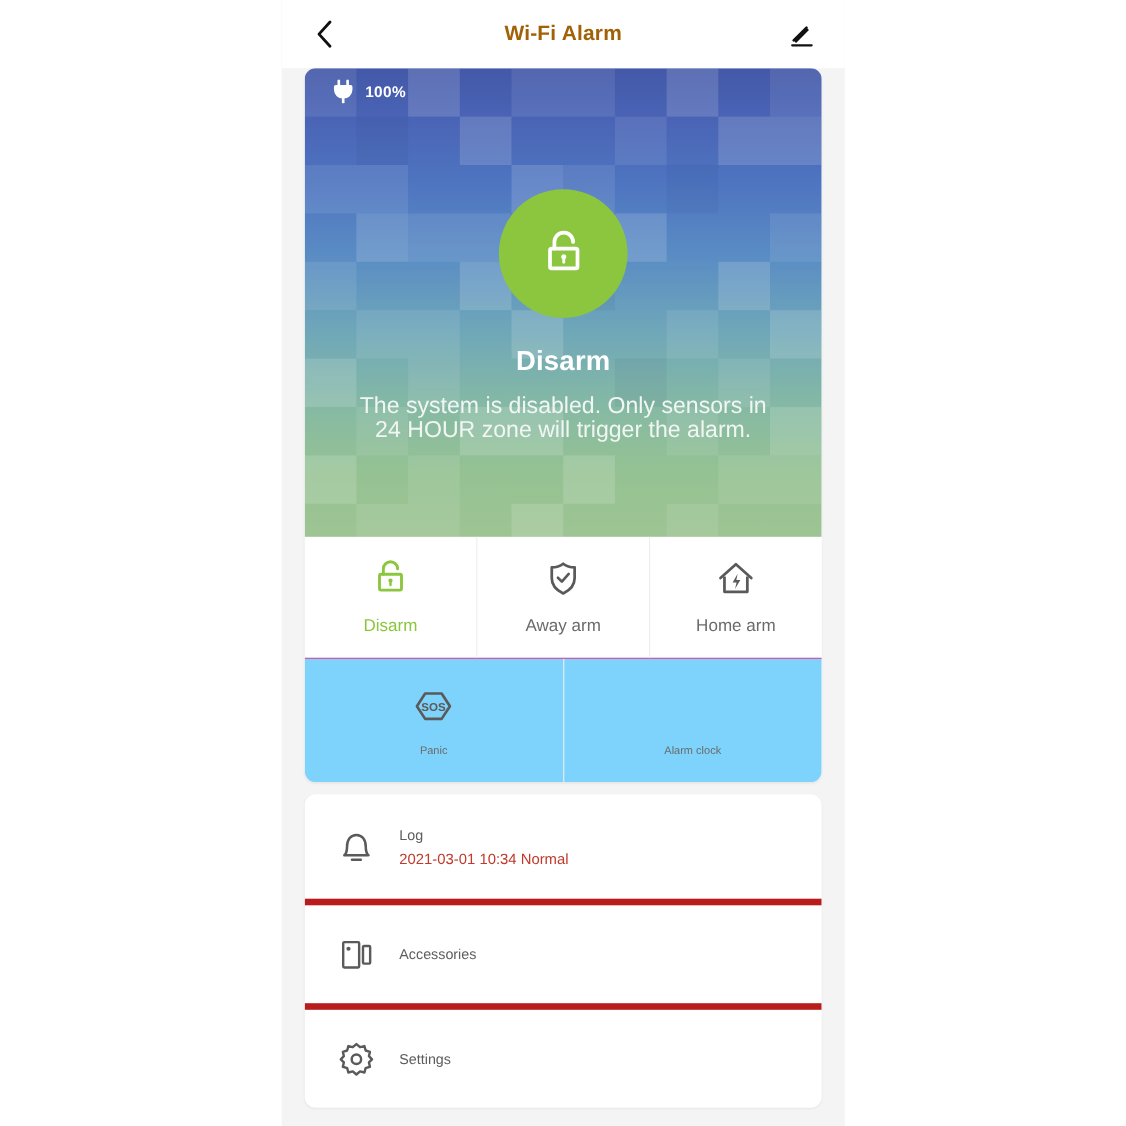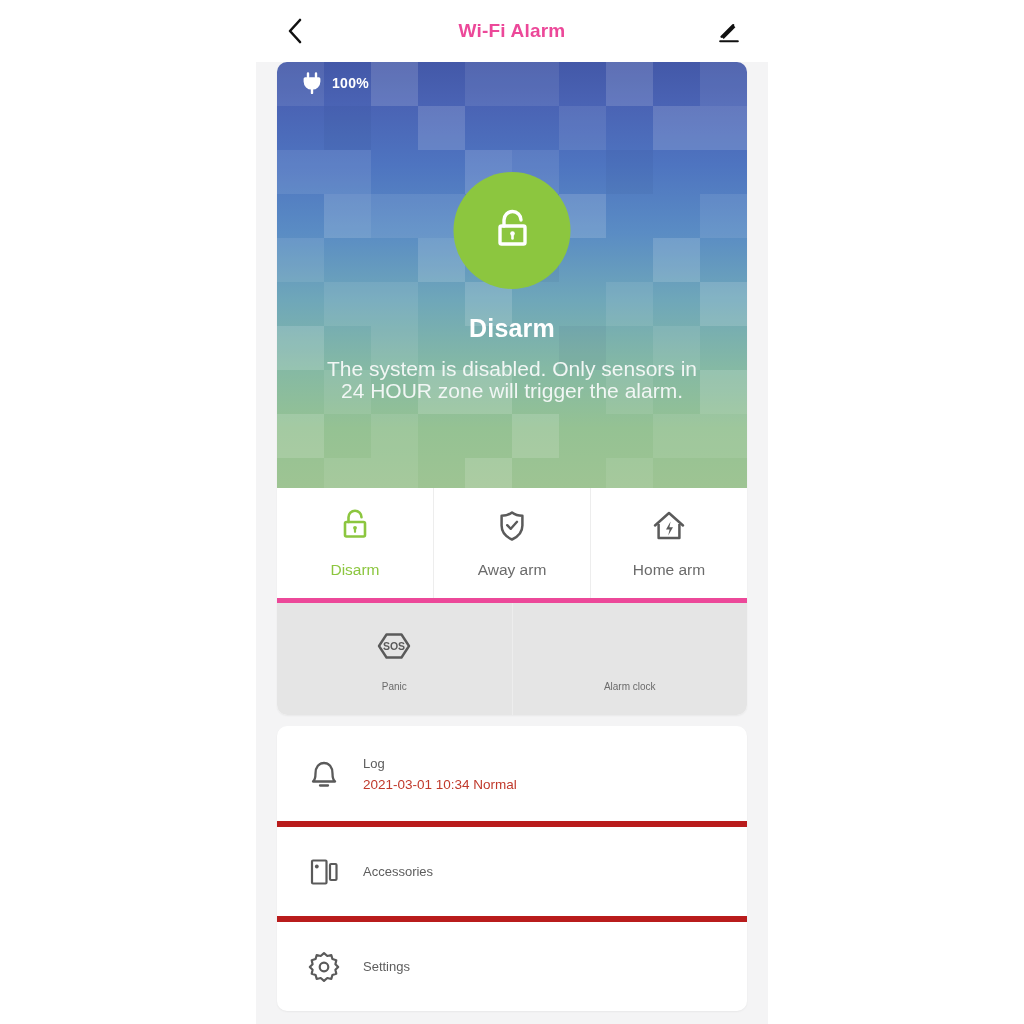--- a/index.html
+++ b/index.html
@@ -40,21 +40,21 @@
     justify-content: space-between;
     padding: 0 22px;
     box-sizing: border-box;
   }
   .header-title {
     position: absolute;
     left: 0; right: 0;
     text-align: center;
     font-size: 19px;
     font-weight: bold;
-    color: #ec4899;
+    color: #a16207;
     letter-spacing: .2px;
     pointer-events: none;
   }
   .icon-btn {
     width: 34px;
     height: 34px;
     display: flex;
     align-items: center;
     justify-content: center;
     position: relative;
@@ -177,22 +177,22 @@
   }
   .mode + .mode { border-left: 1px solid #ededed; }
   .mode-label {
     font-size: 15.5px;
     color: #6b6b6b;
   }
   .mode.active .mode-label { color: #8cc63f; }
 
   .modes2 {
     display: flex;
-    background: #e5e5e5;
-    border-top: 5px solid #ec4899;
+    background: #7dd3fc;
+    border-top: 1px solid #ec4899;
   }
   .mode2 {
     flex: 1;
     height: 112px;
     display: flex;
     flex-direction: column;
     align-items: center;
     justify-content: center;
     gap: 16px;
     cursor: pointer;

